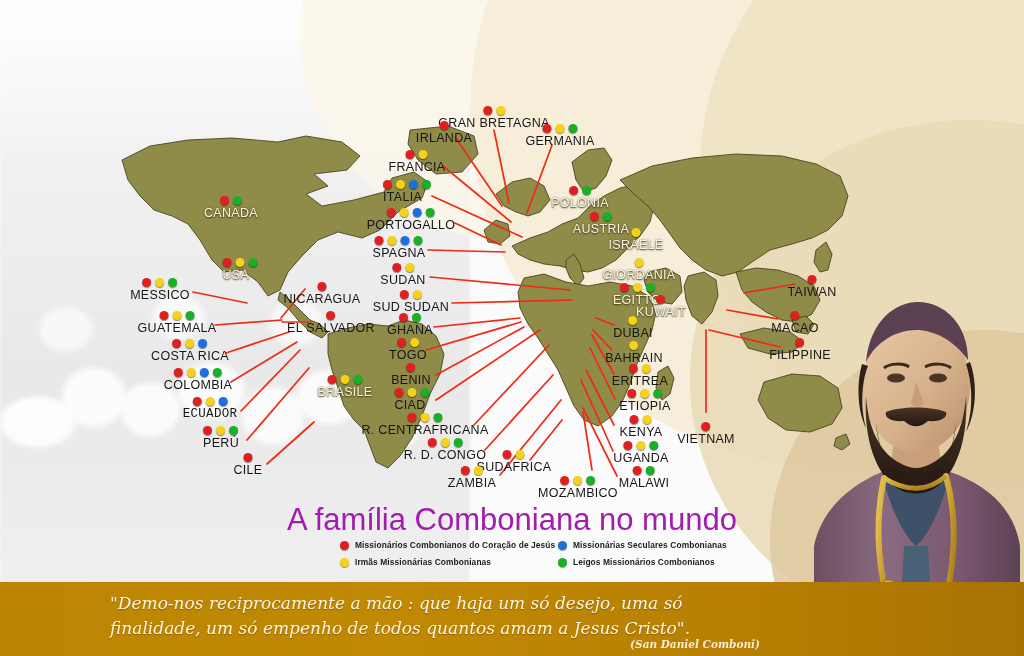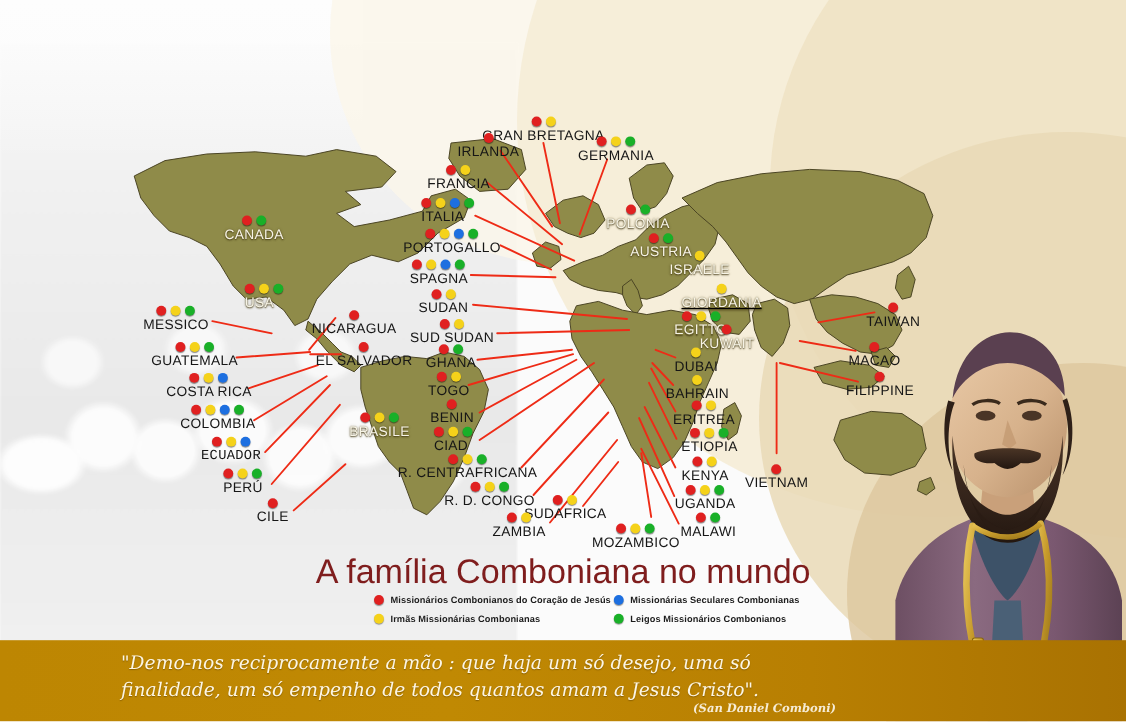--- a/index.html
+++ b/index.html
@@ -33,21 +33,21 @@
   .blob-f{left:300px;top:-180px;width:420px;height:420px;background:#fbf6ea;opacity:.8;}
 
   
   .map-wrap{position:absolute;left:92px;top:120px;width:760px;height:370px;}
   .map-wrap svg{width:100%;height:100%;display:block;}
 
   
   .title{position:absolute;left:0;top:30px;width:920px;text-align:center;
     font-size:45px;color:#171717;letter-spacing:.2px;font-weight:400;}
   .subtitle{position:absolute;left:0;top:502px;width:1024px;text-align:center;
-    font-size:31px;color:#7f1d1d;font-weight:400;}
+    font-size:31px;color:#a21caf;font-weight:400;}
 
   
   .lines{position:absolute;left:0;top:0;width:1024px;height:656px;pointer-events:none;}
 
   
   .country{position:absolute;transform:translate(-50%,0);text-align:left;white-space:nowrap;}
   .country .dots{display:flex;justify-content:center;gap:4px;margin-bottom:1px;height:10px;}
   .country .dots i{display:block;width:9px;height:9px;border-radius:50%;
     box-shadow:0 1px 1px rgba(0,0,0,.45);}
   .country .nm{font-size:12.5px;letter-spacing:.3px;color:#161616;line-height:12px;}
@@ -348,21 +348,21 @@
           <i class="d-grn"></i>
         </div>
         <div class="nm">SPAGNA</div>
       </div>
       <div class="country onmap" style="left: 636px; top: 228px;">
         <div class="dots">
           <i class="d-yel"></i>
         </div>
         <div class="nm">ISRAELE</div>
       </div>
-      <div class="country onmap" style="left: 656px; top: 258px; text-decoration: underline;">
+      <div class="country onmap" style="left: 639px; top: 258px;">
         <div class="dots">
           <i class="d-yel"></i>
         </div>
         <div class="nm">GIORDANIA</div>
       </div>
       <div class="country" style="left: 403px; top: 263px;">
         <div class="dots">
           <i class="d-red"></i>
           <i class="d-yel"></i>
         </div>

